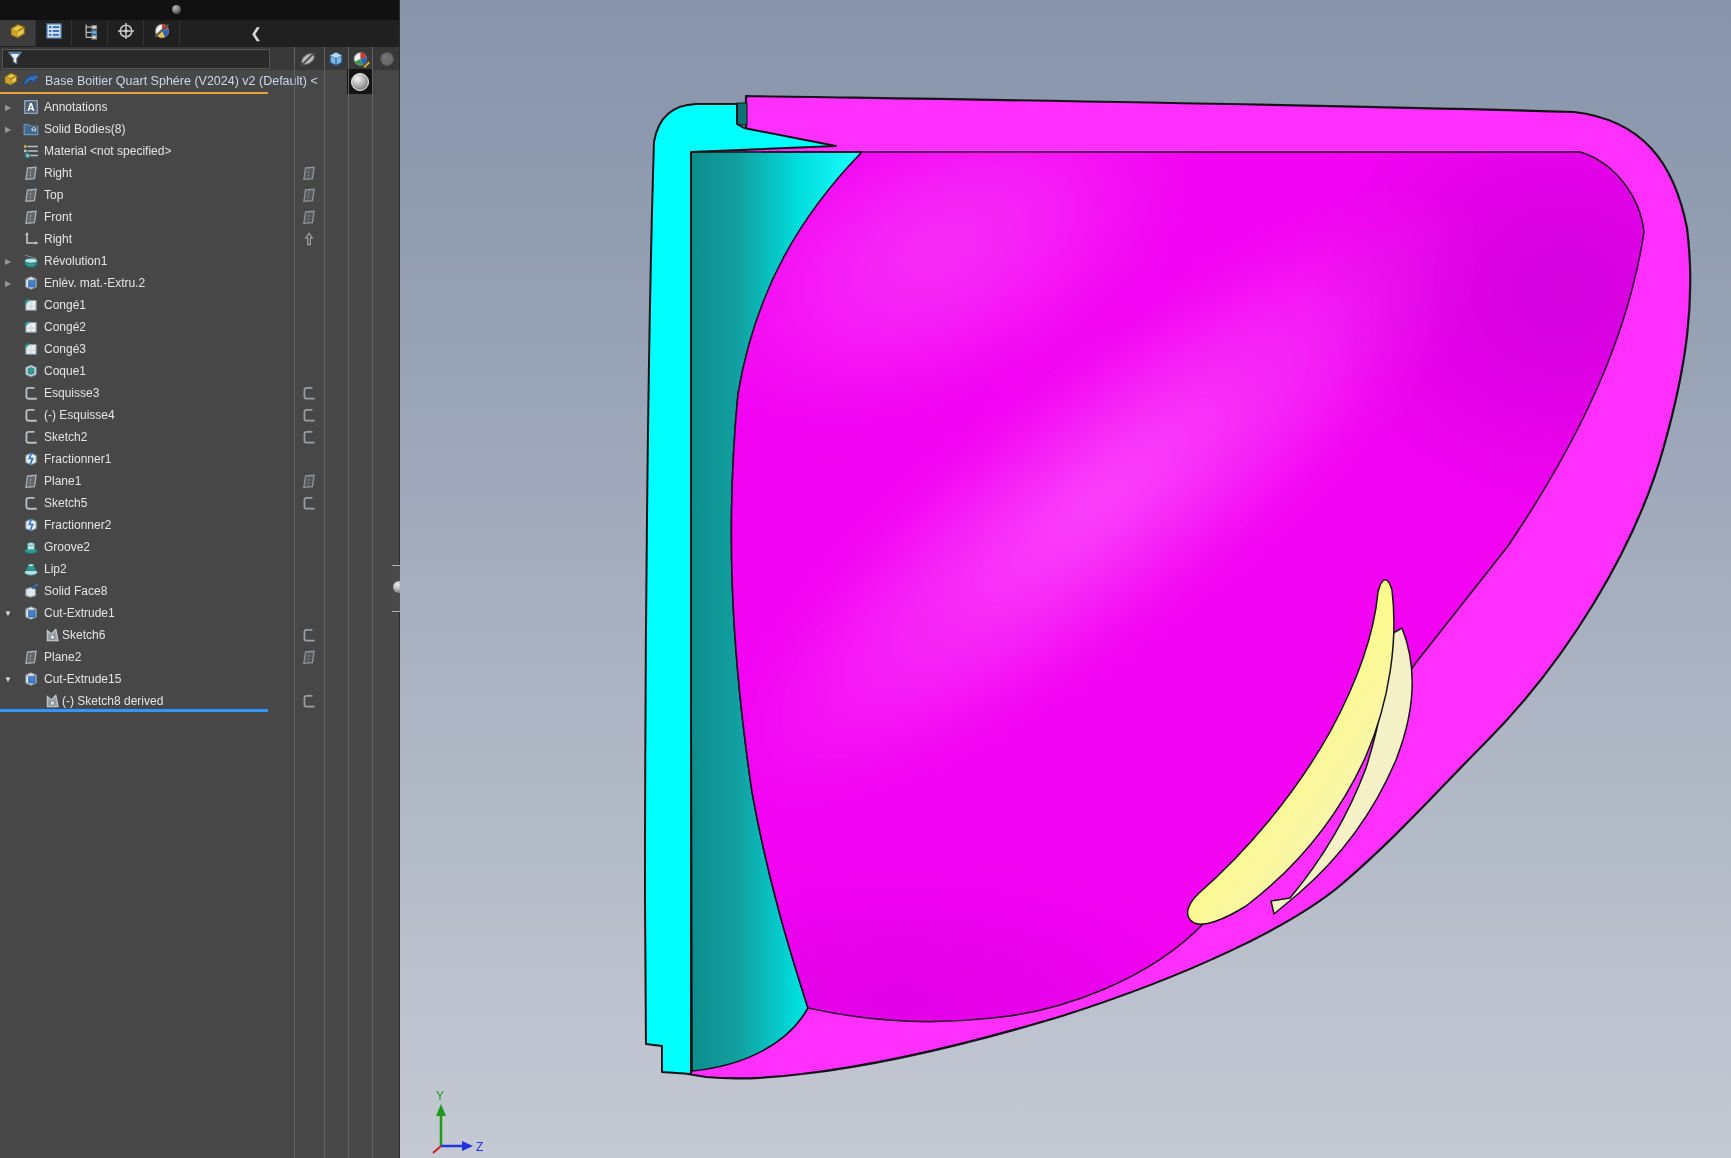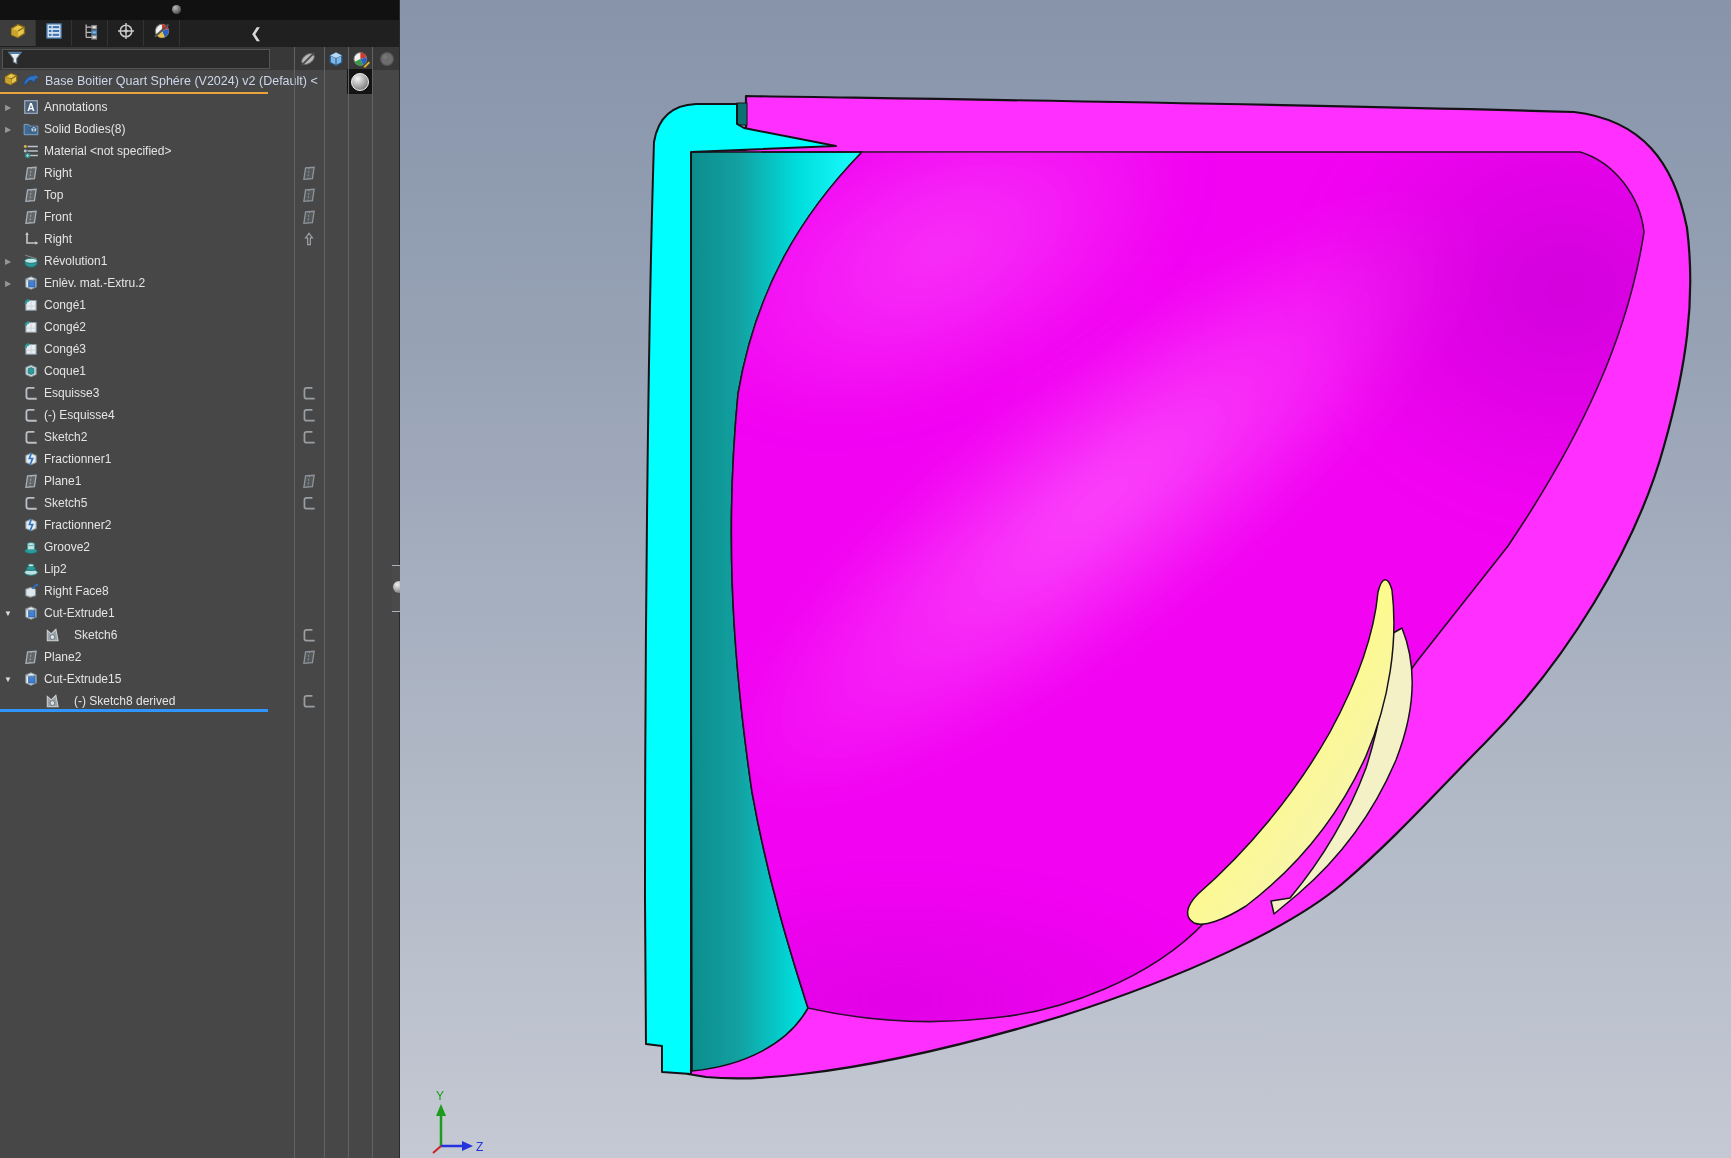--- a/index.html
+++ b/index.html
@@ -34,21 +34,21 @@
 
   
   #tree-rows{position:absolute;left:0;top:96px;width:268px;}
   .trow{height:22px;display:flex;align-items:center;position:relative;}
   .trow .arrow{position:absolute;left:3px;width:10px;font-size:8px;text-align:center;}
   .arrow.collapsed{color:#969696;}
   .arrow.expanded{color:#dedede;}
   .trow .ticon{position:absolute;left:23px;width:16px;height:16px;}
   .trow.ind1 .ticon{left:45px;}
   .trow .lbl{position:absolute;left:44px;color:#e4e4e4;font-size:12px;white-space:nowrap;}
-  .trow.ind1 .lbl{left:74px;}
+  .trow.ind1 .lbl{left:62px;}
 
   
   .pane-sep{position:absolute;top:47px;width:1px;height:1111px;background:#626262;}
   #display-pane-icons .picon{position:absolute;width:16px;height:16px;opacity:.85;}
   #rollback-bar{position:absolute;left:0;top:709px;width:268px;height:3px;}
 
   
   #splitter-tab{position:absolute;left:392px;top:565px;width:18px;height:45px;background:#4a4a4a;
       border:1px solid #a9b2bd;border-left:none;border-radius:0 7px 7px 0;}
   #splitter-tab .grip{position:absolute;left:1px;top:15px;width:12px;height:12px;border-radius:50%;
@@ -352,21 +352,21 @@
             </svg></span>
           <span class="lbl">Lip2</span>
         </div>
         <div class="trow">
           <span class="arrow none"></span>
           <span class="ticon"><svg width="16" height="16" viewBox="0 0 14 14">
               <path d="M2.5 5.5 L6.5 4 L11 5.5 L11 11 L6.5 12.5 L2.5 11 Z" fill="#dfe7ec" stroke="#8a98a0" stroke-width="0.9"></path>
               <path d="M8 5 L12 1.5" stroke="#2f72c4" stroke-width="1.4"></path>
               <path d="M10.6 1 L13.4 1 L13 3.6 Z" fill="#2f72c4"></path>
             </svg></span>
-          <span class="lbl">Right Face8</span>
+          <span class="lbl">Solid Face8</span>
         </div>
         <div class="trow">
           <span class="arrow expanded">▼</span>
           <span class="ticon"><svg width="16" height="16" viewBox="0 0 14 14">
               <path d="M2.5 3.5 L7 1.5 L11.5 3.5 L11.5 10.5 L7 12.5 L2.5 10.5 Z" fill="#e8eef2" stroke="#8a98a0" stroke-width="0.9"></path>
               <rect x="5" y="4.5" width="5.5" height="6" fill="#3f7fd4" stroke="#2a5a9a" stroke-width="0.7"></rect>
               <path d="M2.5 3.5 L7 5.5 L11.5 3.5" fill="none" stroke="#8a98a0" stroke-width="0.7"></path>
             </svg></span>
           <span class="lbl">Cut-Extrude1</span>
         </div>

